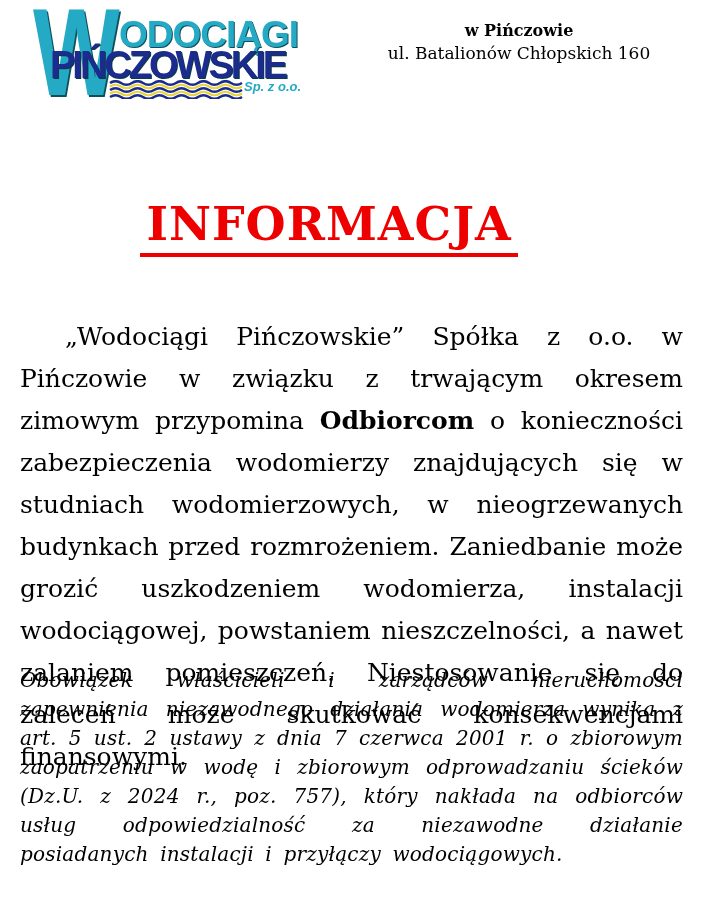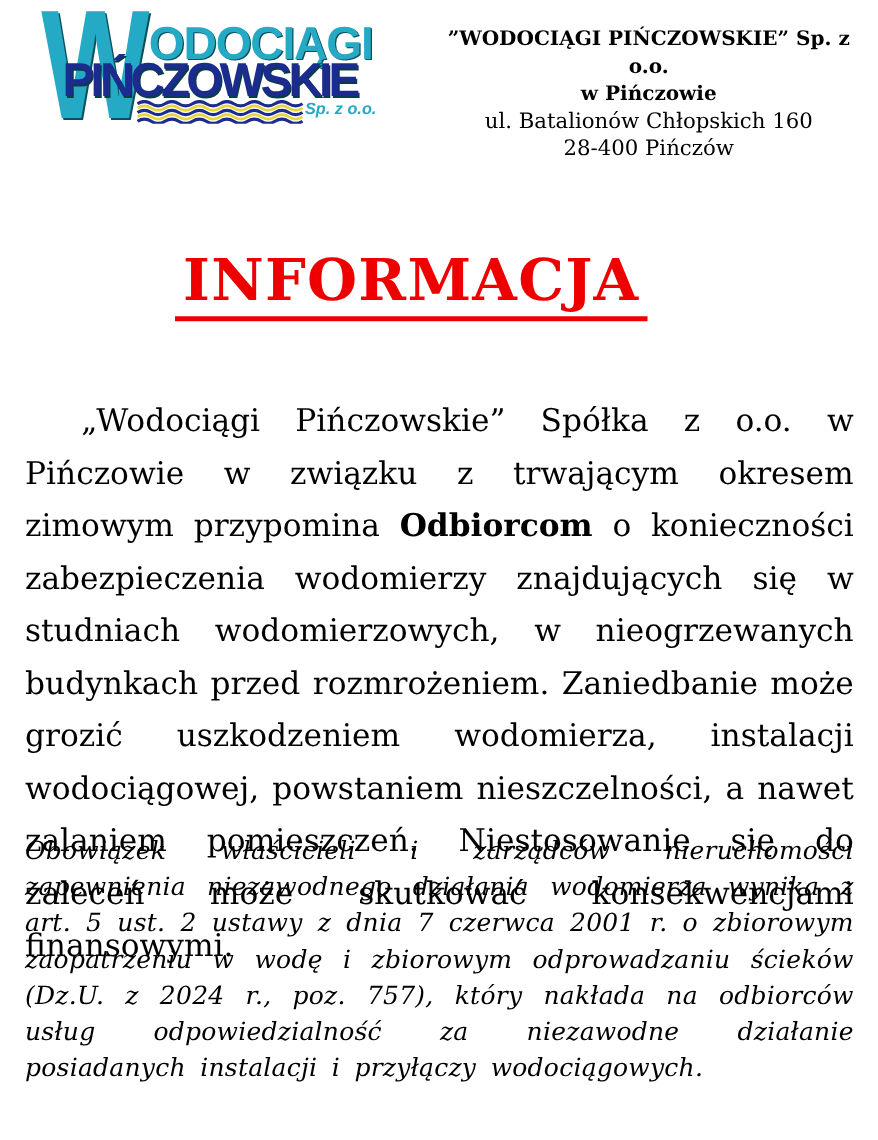--- a/index.html
+++ b/index.html
@@ -90,24 +90,22 @@
       <path d="M1 3 q5.5 -3.5 11 0 t11 0 t11 0 t11 0 t11 0 t11 0 t11 0 t11 0 t11 0 t11 0 t11 0 t11 0" fill="none" style="stroke:var(--navy)" stroke-width="2.6"></path>
       <path d="M1 6.5 q5.5 -3.5 11 0 t11 0 t11 0 t11 0 t11 0 t11 0 t11 0 t11 0 t11 0 t11 0 t11 0 t11 0" fill="none" style="stroke:var(--yellow)" stroke-width="2.2"></path>
       <path d="M1 10 q5.5 -3.5 11 0 t11 0 t11 0 t11 0 t11 0 t11 0 t11 0 t11 0 t11 0 t11 0 t11 0 t11 0" fill="none" style="stroke:var(--navy)" stroke-width="2.6"></path>
       <path d="M1 13.5 q5.5 -3.5 11 0 t11 0 t11 0 t11 0 t11 0 t11 0 t11 0 t11 0 t11 0 t11 0 t11 0 t11 0" fill="none" style="stroke:var(--yellow)" stroke-width="2.2"></path>
       <path d="M1 17 q5.5 -3.5 11 0 t11 0 t11 0 t11 0 t11 0 t11 0 t11 0 t11 0 t11 0 t11 0 t11 0 t11 0" fill="none" style="stroke:var(--navy)" stroke-width="2.6"></path>
     </svg>
     <span class="logo-sp">Sp. z o.o.</span>
   </div>
 
   <div class="addr">
-    <span class="addr-line addr-bold">”WODOCIĄGI PIŃCZOWSKIE” Sp. z o.o.</span>
     <span class="addr-line addr-bold">w Pińczowie</span>
     <span class="addr-line addr-reg">ul. Batalionów Chłopskich 160</span>
-    <span class="addr-line addr-reg">28-400 Pińczów</span>
   </div>
 
   <div class="title-wrap">
     <h1 class="title" style="margin:0">INFORMACJA</h1>
   </div>
 
   <p class="par-main"><span>„Wodociągi Pińczowskie” Spółka z o.o. w Pińczowie w związku z trwającym okresem zimowym przypomina </span><b>Odbiorcom</b><span> o konieczności zabezpieczenia wodomierzy znajdujących się w studniach wodomierzowych, w nieogrzewanych budynkach przed rozmrożeniem. Zaniedbanie może grozić uszkodzeniem wodomierza, instalacji wodociągowej, powstaniem nieszczelności, a nawet zalaniem pomieszczeń. Niestosowanie się do zaleceń może skutkować konsekwencjami finansowymi.</span></p>
 
   <p class="par-legal">Obowiązek właścicieli i zarządców nieruchomości zapewnienia niezawodnego działania wodomierza wynika z art. 5 ust. 2 ustawy z dnia 7 czerwca 2001 r. o zbiorowym zaopatrzeniu w wodę i zbiorowym odprowadzaniu ścieków (Dz.U. z 2024 r., poz. 757), który nakłada na odbiorców usług odpowiedzialność za niezawodne działanie posiadanych instalacji i przyłączy wodociągowych.</p>
 

